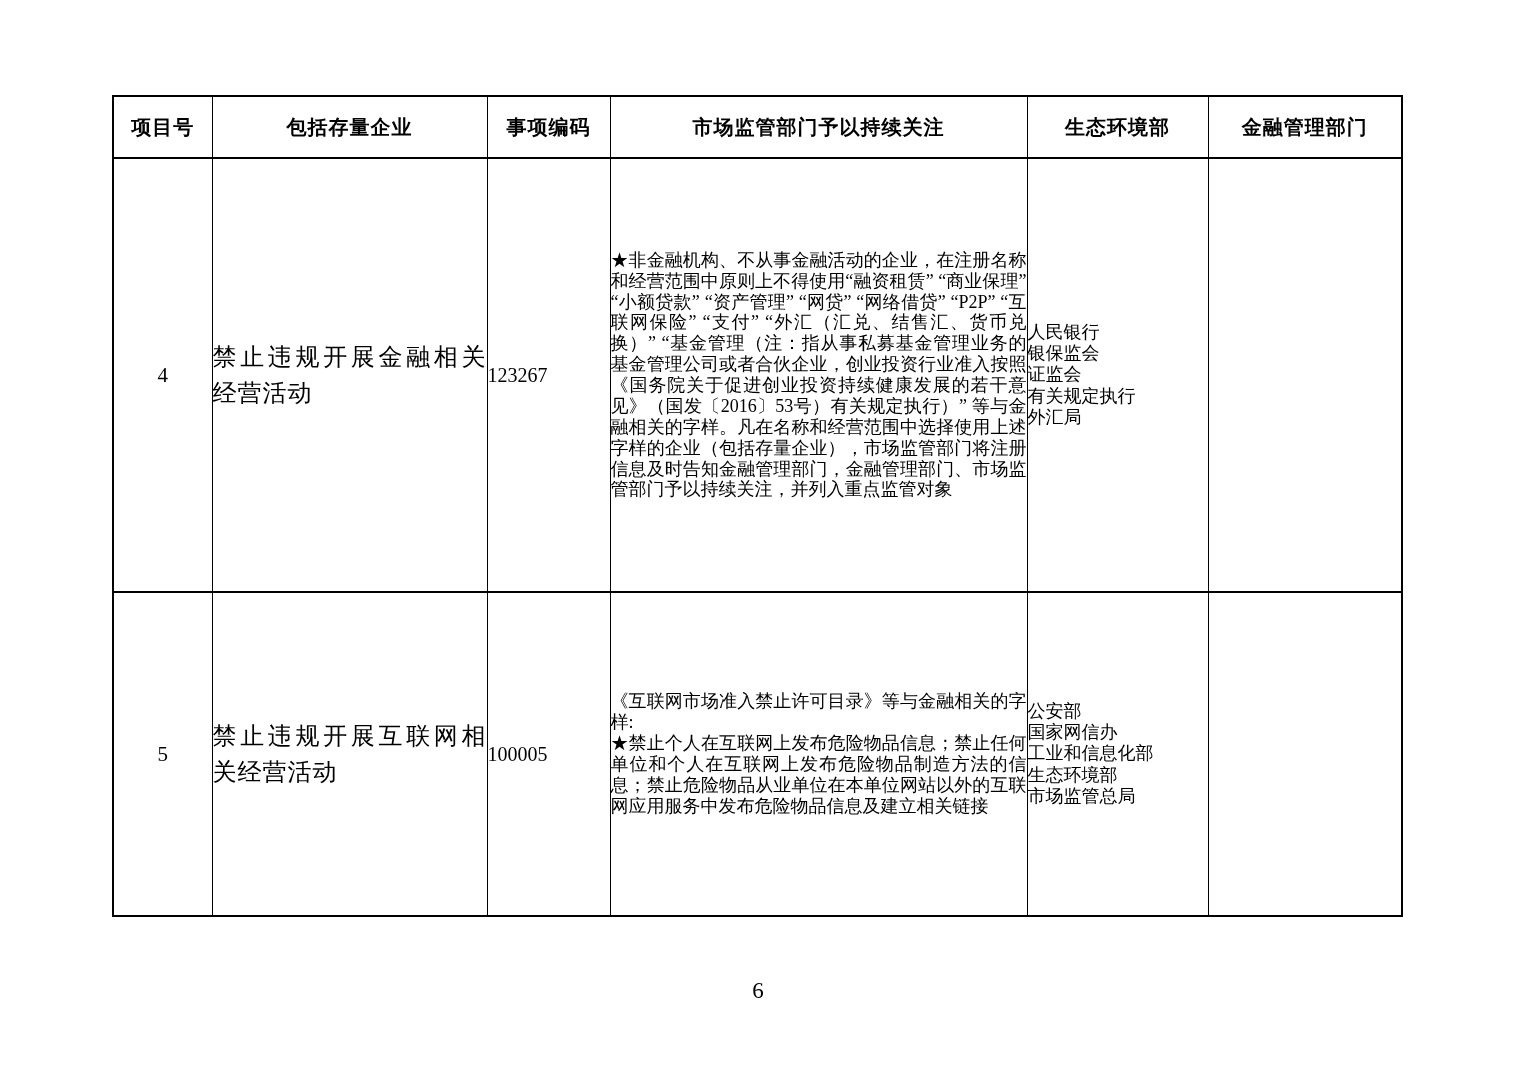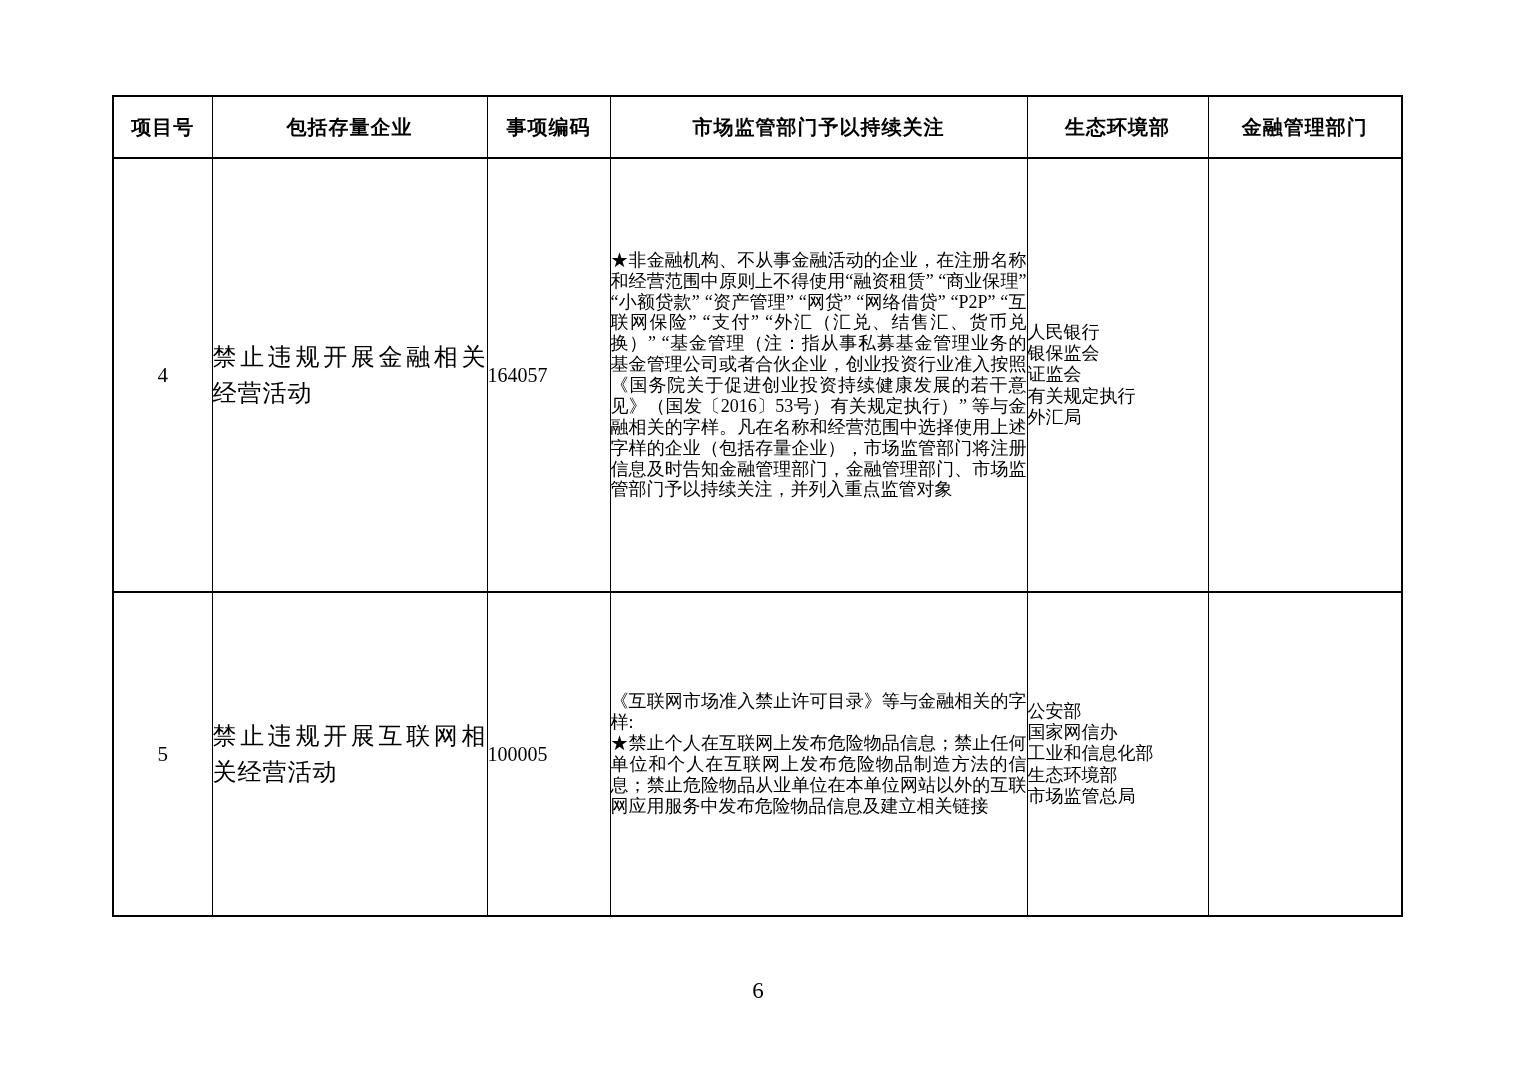--- a/index.html
+++ b/index.html
@@ -114,21 +114,21 @@
         <th class="hdr">事项编码</th>
         <th class="hdr">市场监管部门予以持续关注</th>
         <th class="hdr">生态环境部</th>
         <th class="hdr">金融管理部门</th>
       </tr>
     </thead>
     <tbody>
       <tr class="row-4">
         <td class="c-no">4</td>
         <td class="c-name">禁止违规开展金融相关经营活动</td>
-        <td class="c-code">164057</td>
+        <td class="c-code">123267</td>
         <td class="c-desc">★非金融机构、不从事金融活动的企业，在注册名称和经营范围中原则上不得使用“融资租赁” “商业保理” “小额贷款” “资产管理” “网贷” “网络借贷” “P2P” “互联网保险” “支付” “外汇（汇兑、结售汇、货币兑换）” “基金管理（注：指从事私募基金管理业务的基金管理公司或者合伙企业，创业投资行业准入按照《国务院关于促进创业投资持续健康发展的若干意见》（国发〔2016〕53号）有关规定执行）” 等与金融相关的字样。凡在名称和经营范围中选择使用上述字样的企业（包括存量企业），市场监管部门将注册信息及时告知金融管理部门，金融管理部门、市场监管部门予以持续关注，并列入重点监管对象</td>
         <td class="c-dept">人民银行
 银保监会
 证监会
 有关规定执行
 外汇局</td>
         <td class="c-local"></td>
       </tr>
       <tr class="row-5">
         <td class="c-no">5</td>

